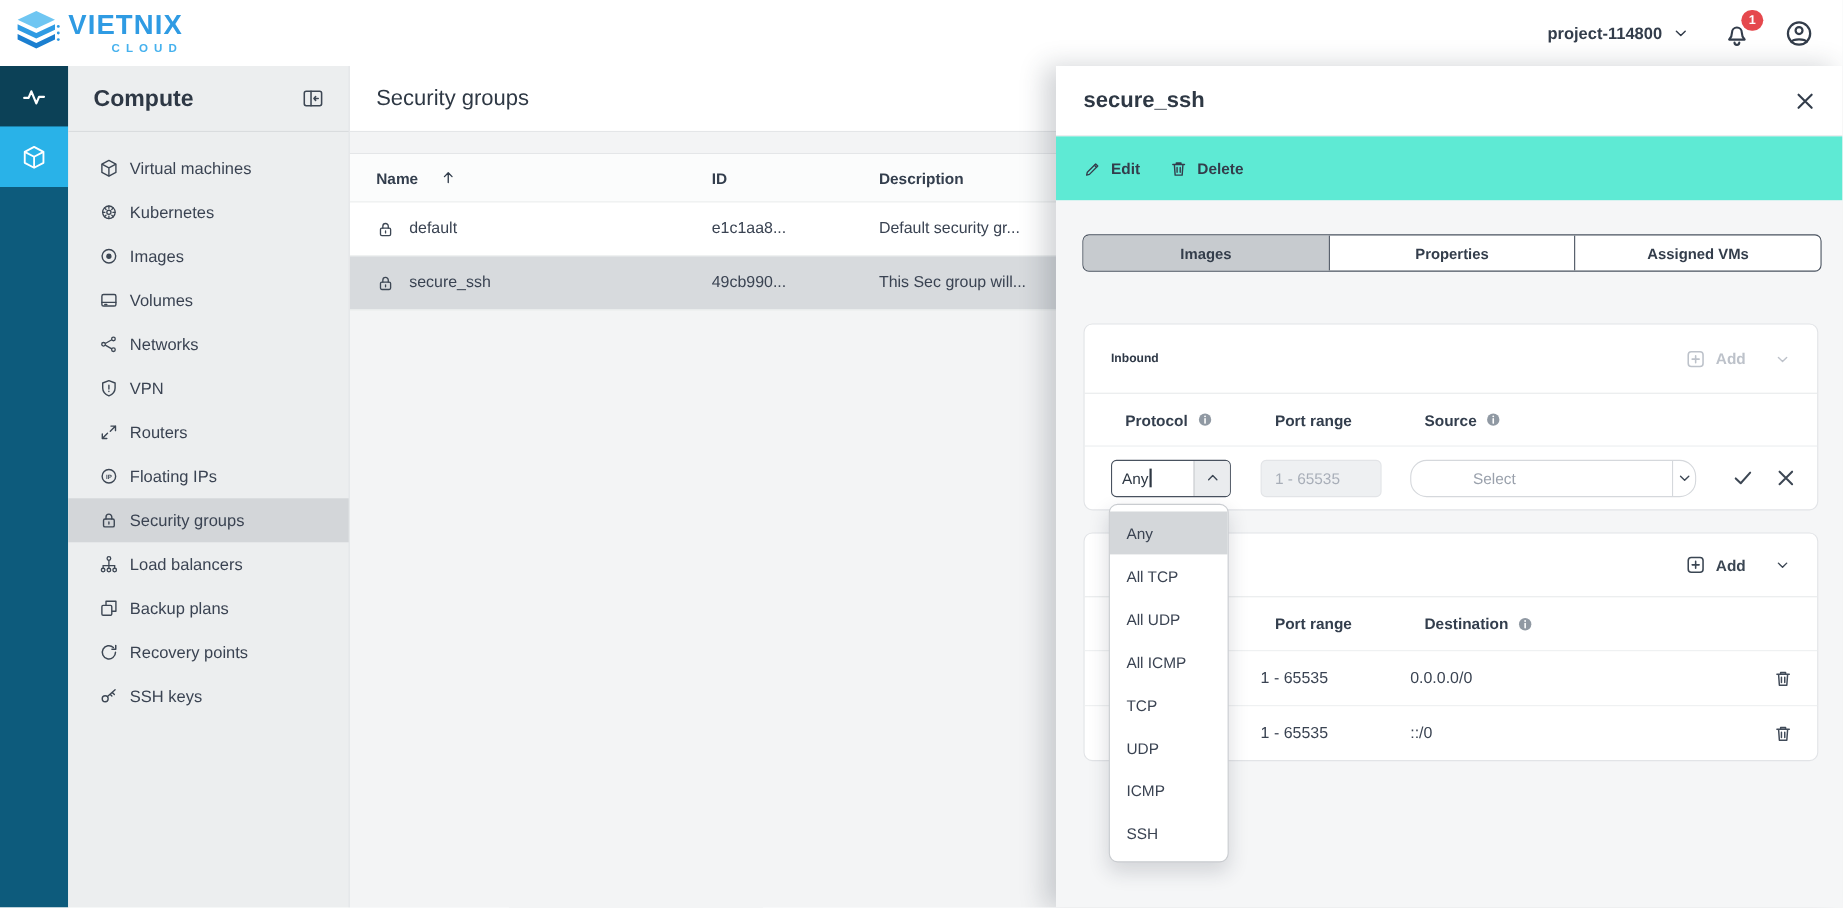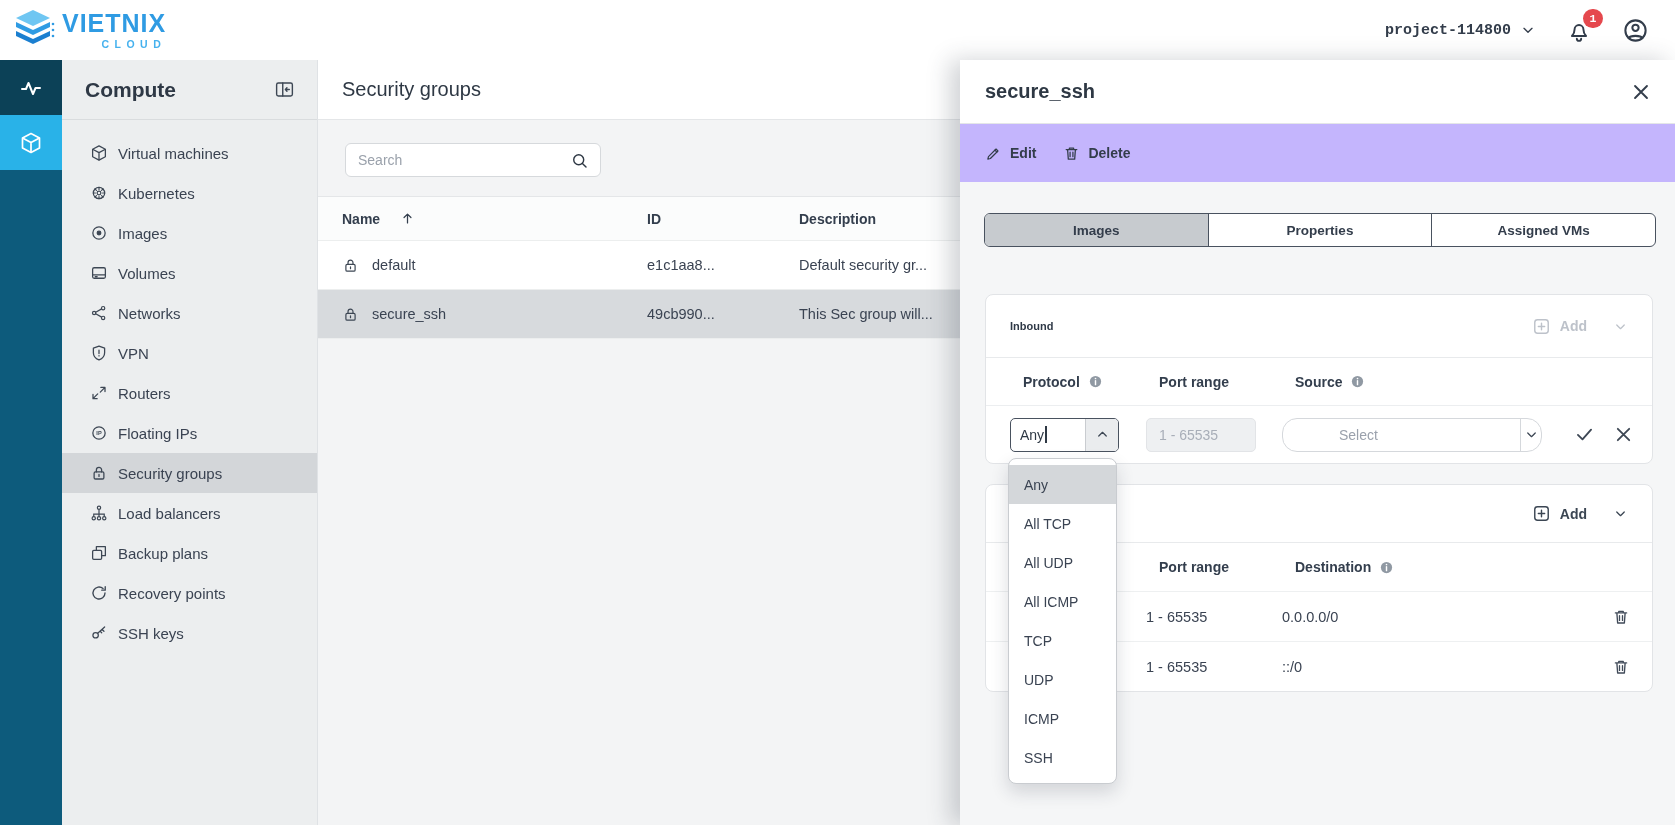--- a/index.html
+++ b/index.html
@@ -6,21 +6,21 @@
   html,body { width:1675px; height:825px; overflow:hidden; }
   body { font-family:"Liberation Sans", sans-serif; color:#3a4352; background:#fff; position:relative; }
   svg { display:block; }
 
   
   .topbar { height:60px; display:flex; align-items:center; justify-content:space-between; padding:0 26px 0 10px; background:#fff; }
   .logo { display:flex; align-items:center; gap:6px; }
   .logo-text { display:flex; flex-direction:column; line-height:1; }
   .logo-brand { font-size:25px; font-weight:800; letter-spacing:1px; color:#2f9be3; }
   .logo-sub { font-size:10.5px; font-weight:700; letter-spacing:5.5px; color:#45b1ee; text-align:right; margin-top:3px; }
-  .topbar-right { display:flex; align-items:center; gap:30px;font-family:Liberation Mono, monospace; }
+  .topbar-right { display:flex; align-items:center; gap:30px; }
   .project { display:flex; align-items:center; gap:9px; font-size:15px; font-weight:600; color:#333d4b; cursor:pointer; }
   .bell-wrap { position:relative; cursor:pointer; color:#333d4b; }
   .badge { position:absolute; top:-8px; right:-11px; background:#e5484d; color:#fff; min-width:20px; height:19px; border-radius:10px; font-size:11.5px; font-weight:700; display:flex; align-items:center; justify-content:center; padding:0 5px; }
   .user-btn { color:#333d4b; cursor:pointer; }
 
   
   .shell { position:absolute; top:60px; left:0; right:0; bottom:0; display:flex; }
 
   .rail { width:62px; background:#0d5b7c; flex:none; }
   .rail-item { height:55px; display:flex; align-items:center; justify-content:center; color:#fff; cursor:pointer; }
@@ -51,21 +51,21 @@
   .trow { cursor:pointer; }
   .name-head { display:flex; align-items:center; gap:20px; }
   .name-cell { display:flex; align-items:flex-start; gap:13px; }
   .name-cell .ic { color:#3d4754; }
 
   
   .panel { position:absolute; top:60px; right:0; bottom:0; width:715px; background:#f5f6f7; box-shadow:-10px 0 22px rgba(45,55,70,.22); }
   .panel-header { height:64px; background:#fff; border-bottom:1px solid #e4e6e8; display:flex; align-items:center; justify-content:space-between; padding:0 23px 0 25px; }
   .panel-title { font-size:20px; font-weight:600; color:#2e3844; }
   .close-btn { color:#333d4b; cursor:pointer; }
-  .panel-actions { height:58px; background:#c4b5fd; display:flex; align-items:center; gap:27px; padding-left:25px; }
+  .panel-actions { height:58px; background:#5eead4; display:flex; align-items:center; gap:27px; padding-left:25px; }
   .action-btn { display:flex; align-items:center; gap:8px; font-size:14px; font-weight:600; color:#333d4b; cursor:pointer; }
   .action-btn .ic { color:#333d4b; }
 
   .tabs { margin:31px 19px 0 24px; height:34px; display:flex; border:1px solid #49525f; border-radius:6px; overflow:hidden; background:#fff; }
   .tab { flex:1; display:flex; align-items:center; justify-content:center; font-size:13.5px; font-weight:600; color:#333d4b; border-left:1px solid #49525f; cursor:pointer; }
   .tab:first-child { border-left:0; }
   .tab.active { background:#c7cbcf; }
 
   .card { margin:0 22px 0 25px; background:#fff; border:1px solid #e2e4e7; border-radius:8px; }
   .card.inbound { margin-top:47px; }
@@ -427,28 +427,20 @@
           </span>
           <span>SSH keys</span>
         </li>
     </ul>
   </aside>
 
   <main class="main">
     <div class="main-header">
       <span class="main-title">Security groups</span>
     </div>
-    <div class="search-box">
-      <input placeholder="Search" style="">
-      <span class="ic">
-          <svg width="19" height="19">
-            <use href="#i-search"></use>
-          </svg>
-        </span>
-    </div>
     <div class="table">
       <div class="trow thead">
         <div class="name-head">
           <span>Name</span>
           <svg width="15" height="15" style="color:#333e4d">
               <use href="#i-sortup"></use>
             </svg>
         </div>
         <div>ID</div>
         <div>Description</div>

